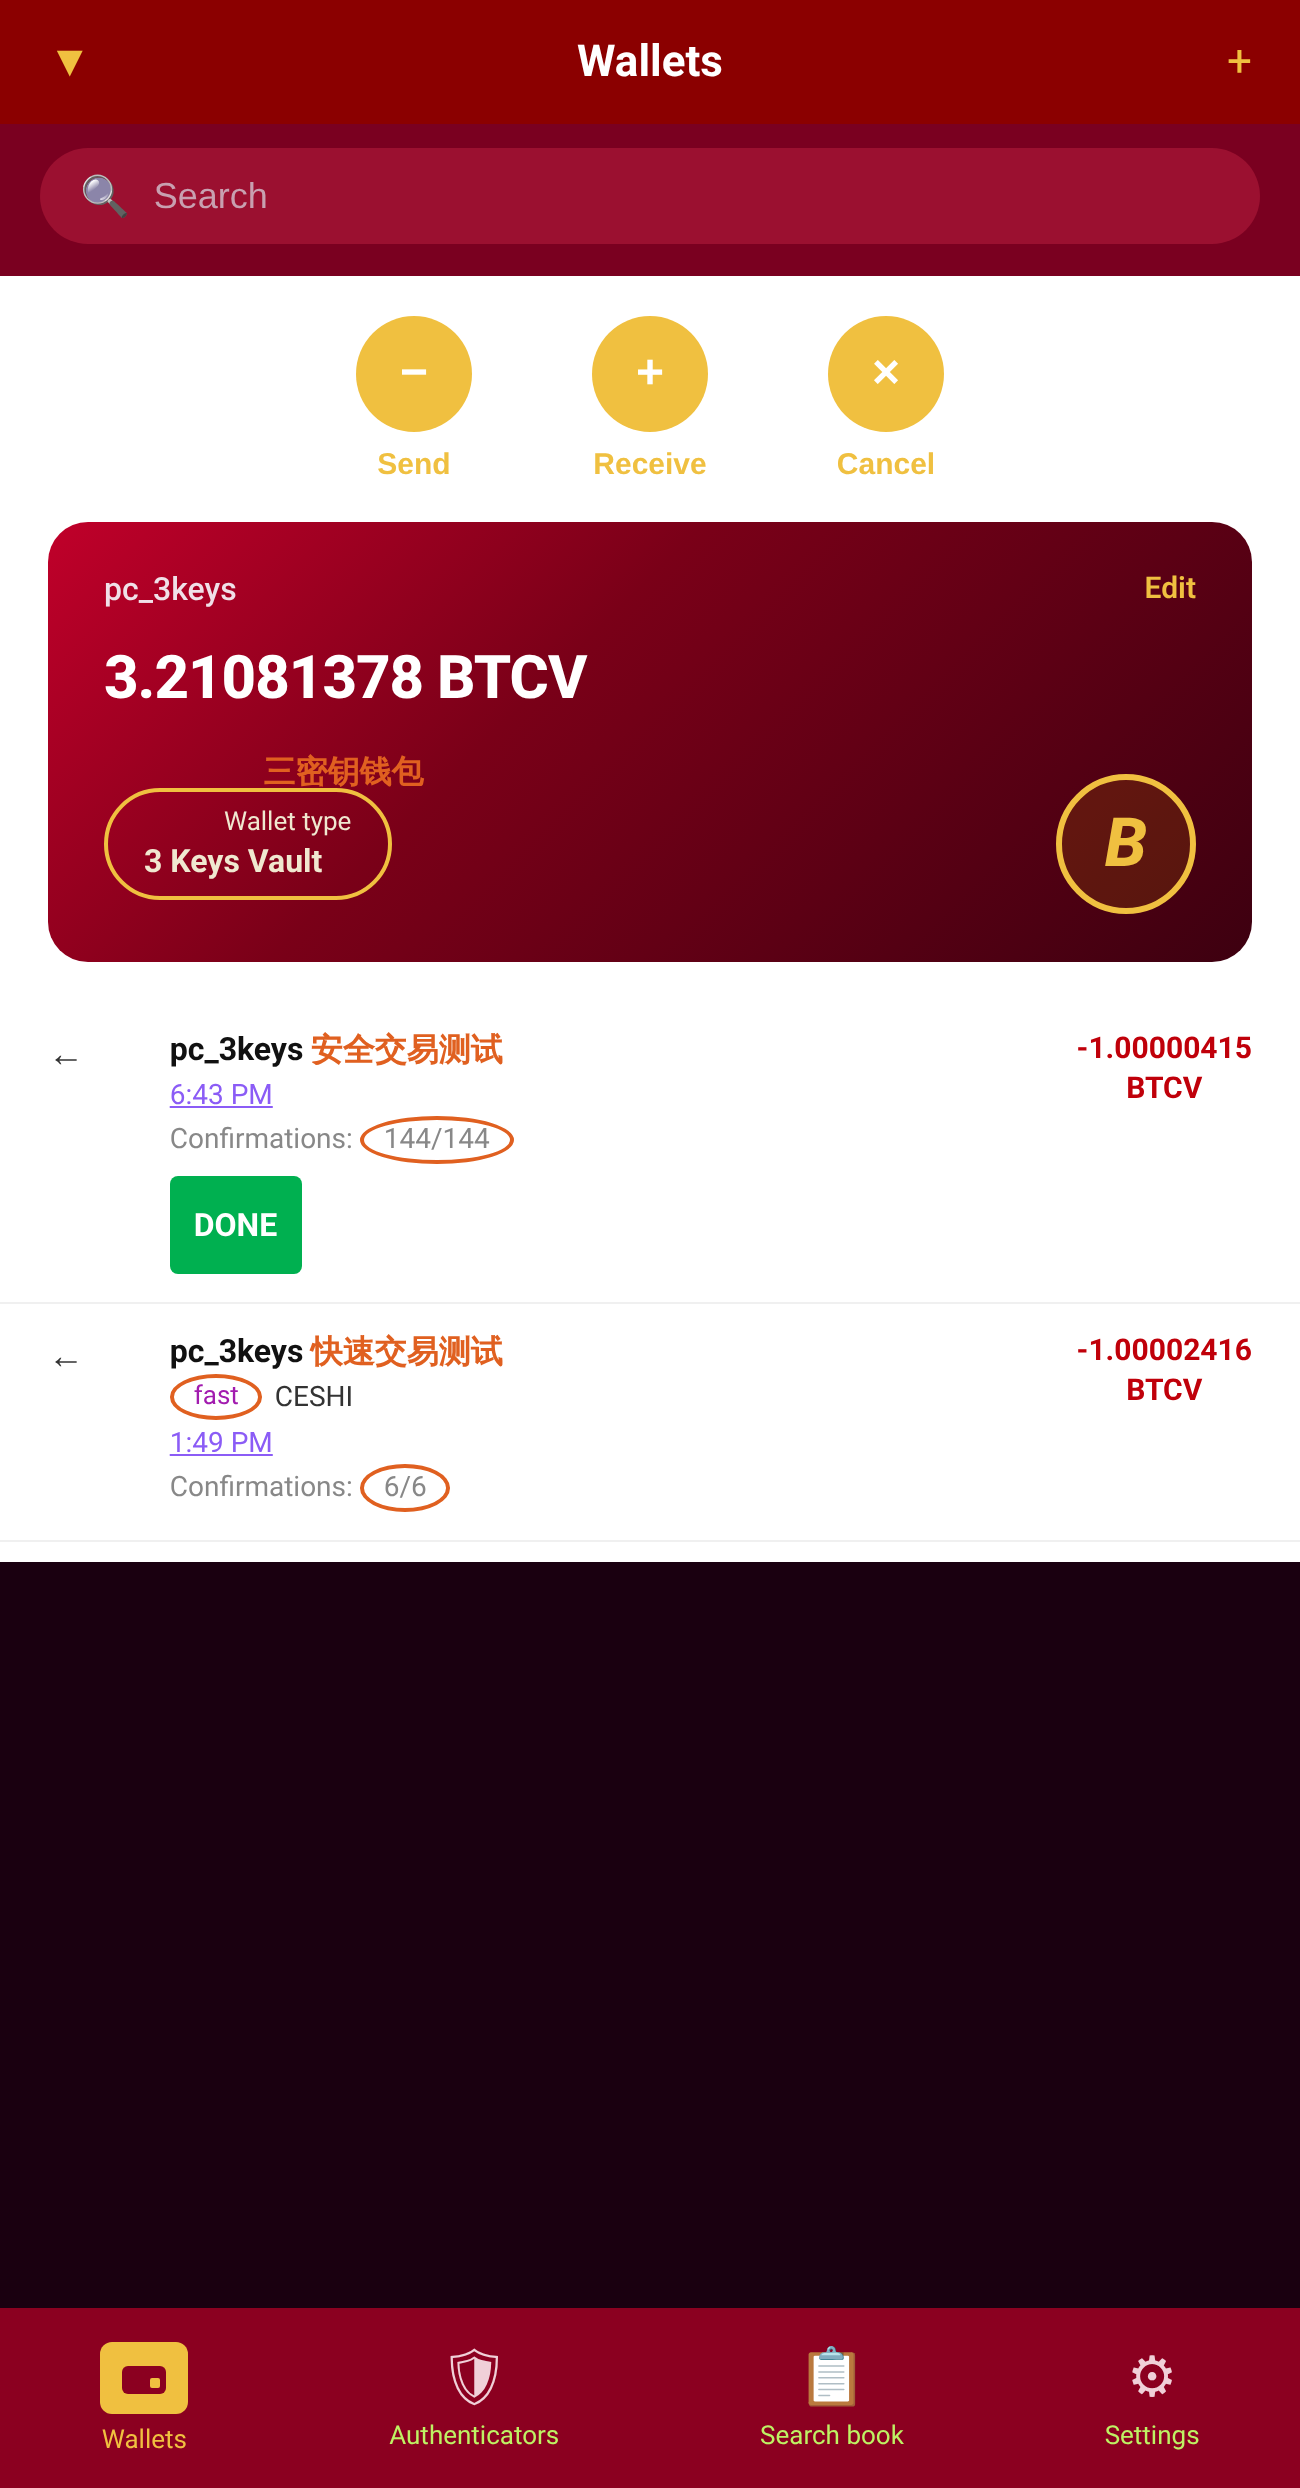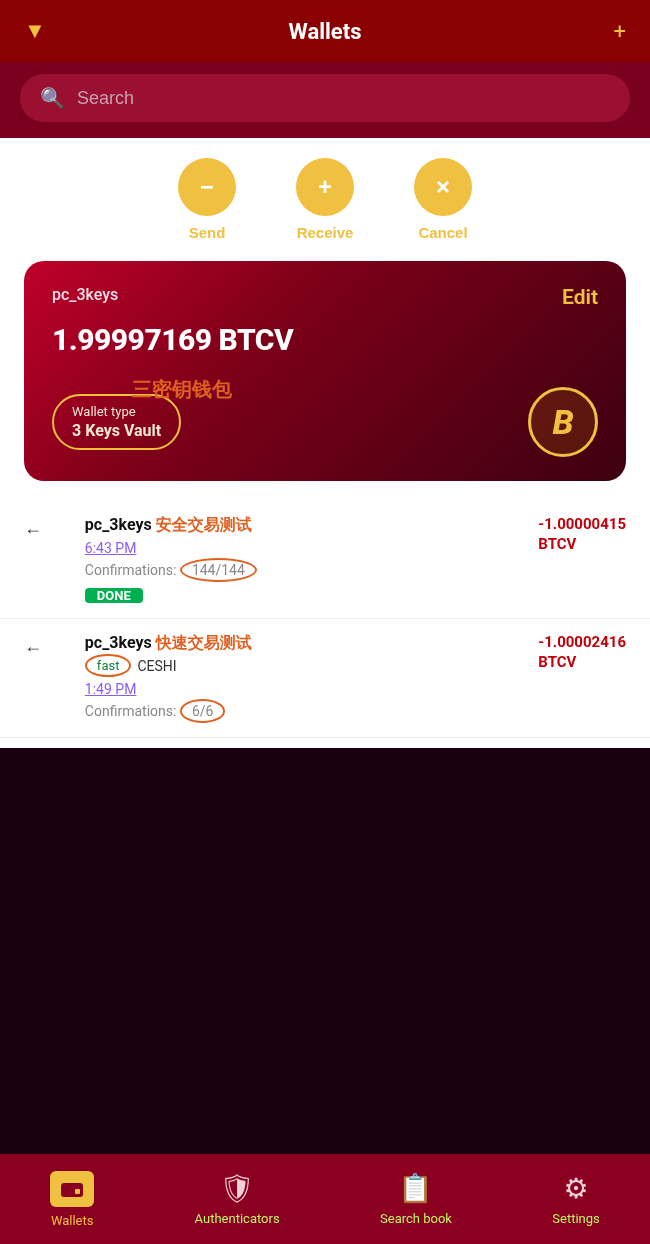--- a/index.html
+++ b/index.html
@@ -114,21 +114,21 @@
       color: #f0e0e8;
       font-size: 16px;
       font-weight: 500;
       margin-bottom: 18px;
     }
     .wallet-card-edit {
       position: absolute;
       top: 24px;
       right: 28px;
       color: #f0c040;
-      font-size: 21px;
+      font-size: 15px;
       font-weight: 600;
       cursor: pointer;
     }
     .wallet-card-amount {
       color: #fff;
       font-size: 30px;
       font-weight: 800;
       margin-bottom: 30px;
       letter-spacing: -0.5px;
     }
@@ -141,20 +141,21 @@
       border: 2px solid #f0c040;
       border-radius: 30px;
       padding: 8px 18px;
       display: inline-block;
       position: relative;
     }
     .wallet-type-label {
       color: #f0e8d0;
       font-size: 13px;
       margin-bottom: 2px;
+      margin-left: 40px;
     }
     .wallet-type-name {
       color: #f0e8d0;
       font-size: 16px;
       font-weight: 700;
     }
     .btc-icon-circle {
       width: 70px;
       height: 70px;
       border-radius: 50%;
@@ -229,28 +230,28 @@
     }
     .tx-conf {
       color: #888;
       font-size: 14px;
       margin-top: 2px;
     }
     .tx-status-done {
       display: inline-block;
       background: #00b050;
       color: #fff;
-      font-size: 13px;
-      font-weight: 700;
-      padding: 0 12px;
+      font-size: 16px;
+      font-weight: 700;
+      padding: 15px 12px;
       border-radius: 4px;
       margin-top: 6px;
     }
     .tx-amount-wrap {
-      text-align: left;
+      text-align: center;
       flex-shrink: 0;
     }
     .tx-amount-neg {
       color: #c0000a;
       font-size: 15px;
       font-weight: 700;
       line-height: 1.3;
     }
     .tx-currency {
       color: #c0000a;
@@ -336,29 +337,29 @@
   <button class="action-btn">
     <div class="action-circle">×</div>
     <span class="action-label">Cancel</span>
   </button>
 </div>
 
 <div class="wallet-card-area">
   <div class="wallet-card">
     <div class="wallet-card-name">pc_3keys</div>
     <div class="wallet-card-edit">Edit</div>
-    <div class="wallet-card-amount">1.99997169 BTCV</div>
+    <div class="wallet-card-amount">3.21081378 BTCV</div>
     <div class="wallet-card-bottom">
       <div style="position:relative; display:inline-block;">
         <div class="wallet-type-badge">
           <div class="wallet-type-label">Wallet type</div>
           <div class="wallet-type-name">3 Keys Vault</div>
         </div>
         
-        <span style="position:absolute; top:-18px; left:80px; color:#e06020; font-size:20px; font-weight:700; white-space:nowrap;">三密钥钱包</span>
+        <span style="position:absolute; top:-18px; left:80px; color:#e06020; font-size:16px; font-weight:700; white-space:nowrap;">三密钥钱包</span>
       </div>
       <div class="btc-icon-circle">
         <span class="btc-letter">B</span>
       </div>
     </div>
   </div>
 </div>
 
 <div class="tx-list">
 
@@ -385,21 +386,21 @@
   <div class="tx-item">
     <div class="tx-left">
       <span class="tx-arrow">←</span>
       <span class="tx-wallet-icon">🗂</span>
       <div class="tx-info">
         <div>
           <span class="tx-wallet-name">pc_3keys</span>
           <span class="tx-label">  快速交易测试</span>
         </div>
         <div style="display:flex; align-items:center; gap:6px;">
-          <span class="oval-mark" style="font-size:13px; color:#15803d; border-color:#e06020;text-align:right;">fast</span>
+          <span class="oval-mark" style="font-size:13px; color:#a21caf; border-color:#e06020;text-align:right;">fast</span>
           <span style="color:#333; font-size:14px;text-align:right;">CESHI</span>
         </div>
         <div class="tx-time">1:49 PM</div>
         <div class="tx-conf">Confirmations: <span class="oval-mark">6/6</span></div>
       </div>
     </div>
     <div class="tx-amount-wrap">
       <div class="tx-amount-neg">-1.00002416</div>
       <div class="tx-currency">BTCV</div>
     </div>

